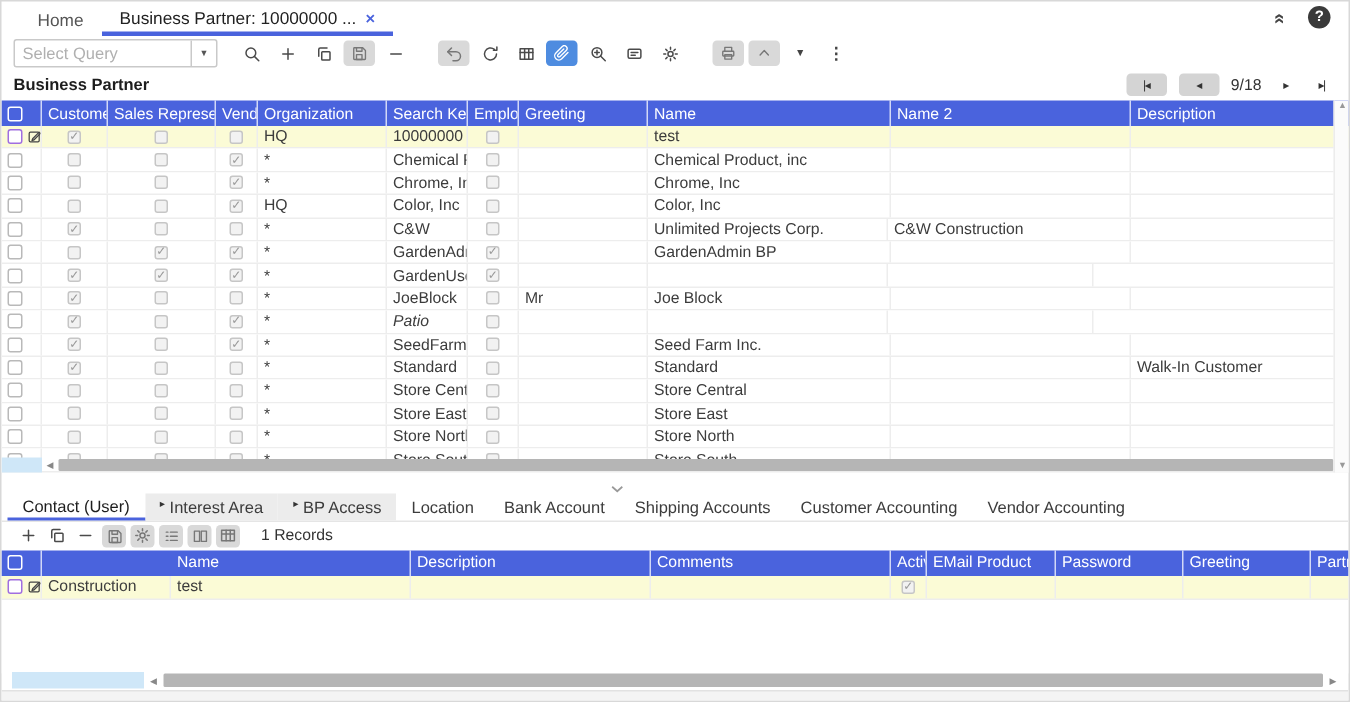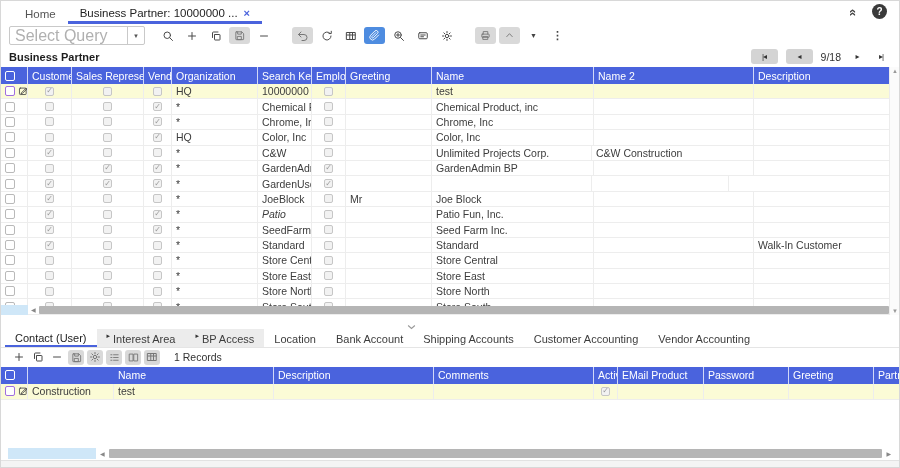--- a/index.html
+++ b/index.html
@@ -14,21 +14,21 @@
   .wtab{font-size:11.5px;color:#555;padding:4px 12px 4px;cursor:default;}
   .wtab.active{color:#222;border-bottom:3px solid var(--accent);display:flex;align-items:center;gap:6px;padding-bottom:2px;}
   .wtab-close{color:var(--accent);font-size:11px;font-weight:bold;line-height:1;}
   .wtabs-right{position:absolute;right:12px;top:3px;display:flex;align-items:center;gap:16px;}
   .chevrons{display:inline-block;transform:rotate(90deg);font-size:13px;color:#444;font-weight:bold;letter-spacing:-2px;}
   .help-circle{width:15px;height:15px;border-radius:50%;background:#3a3a3a;color:#fff;font-size:10px;font-weight:bold;
     display:flex;align-items:center;justify-content:center;}
   
   .toolbar{display:flex;align-items:center;height:23px;padding-left:8px;}
   .combo{width:136px;height:19px;border:1px solid #c9c9c9;border-radius:2px;display:flex;background:#fff;}
-  .combo input{border:none;outline:none;flex:1;font-size:16px;padding:0 5px;color:#333;background:transparent;min-width:0;
+  .combo input{border:none;outline:none;flex:1;font-size:11px;padding:0 5px;color:#333;background:transparent;min-width:0;
     font-family:"Liberation Sans",sans-serif;}
   .combo input::placeholder{color:#b0b0b0;}
   .combo-btn{width:17px;border-left:1px solid #c9c9c9;display:flex;align-items:center;justify-content:center;font-size:6px;color:#555;}
   .tgroup{display:flex;align-items:center;gap:3px;}
   .tbtn{width:21px;height:17px;display:flex;align-items:center;justify-content:center;border-radius:3px;color:#4a4a4a;}
   .tbtn svg{display:block;}
   .tbtn.disabled{background:#d9d9d9;color:#777;}
   .tbtn.active-blue{background:var(--attach);color:#fff;}
   .gap10{width:12px;}
   .dots{font-size:11px;letter-spacing:0;color:#444;font-weight:bold;}
@@ -431,21 +431,20 @@
           </div>
           <div class="gc center" style="width: 28px;">
             <span class="cb checked"></span>
           </div>
           <div class="gc" style="width: 86px;">*</div>
           <div class="gc" style="width: 54px; font-style: italic;">Patio</div>
           <div class="gc center" style="width: 34px;">
             <span class="cb"></span>
           </div>
           <div class="gc" style="width: 86px;"></div>
-          <div class="gc" style="width: 162px;">Patio Fun, Inc.</div>
           <div class="gc" style="width: 160px;"></div>
           <div class="gc" style="width: 137px;"></div>
         </div>
         <div class="grow">
           <div class="gc" style="width: 27px;">
             <span class="rowsel"></span>
           </div>
           <div class="gc center" style="width: 44px;">
             <span class="cb checked"></span>
           </div>

